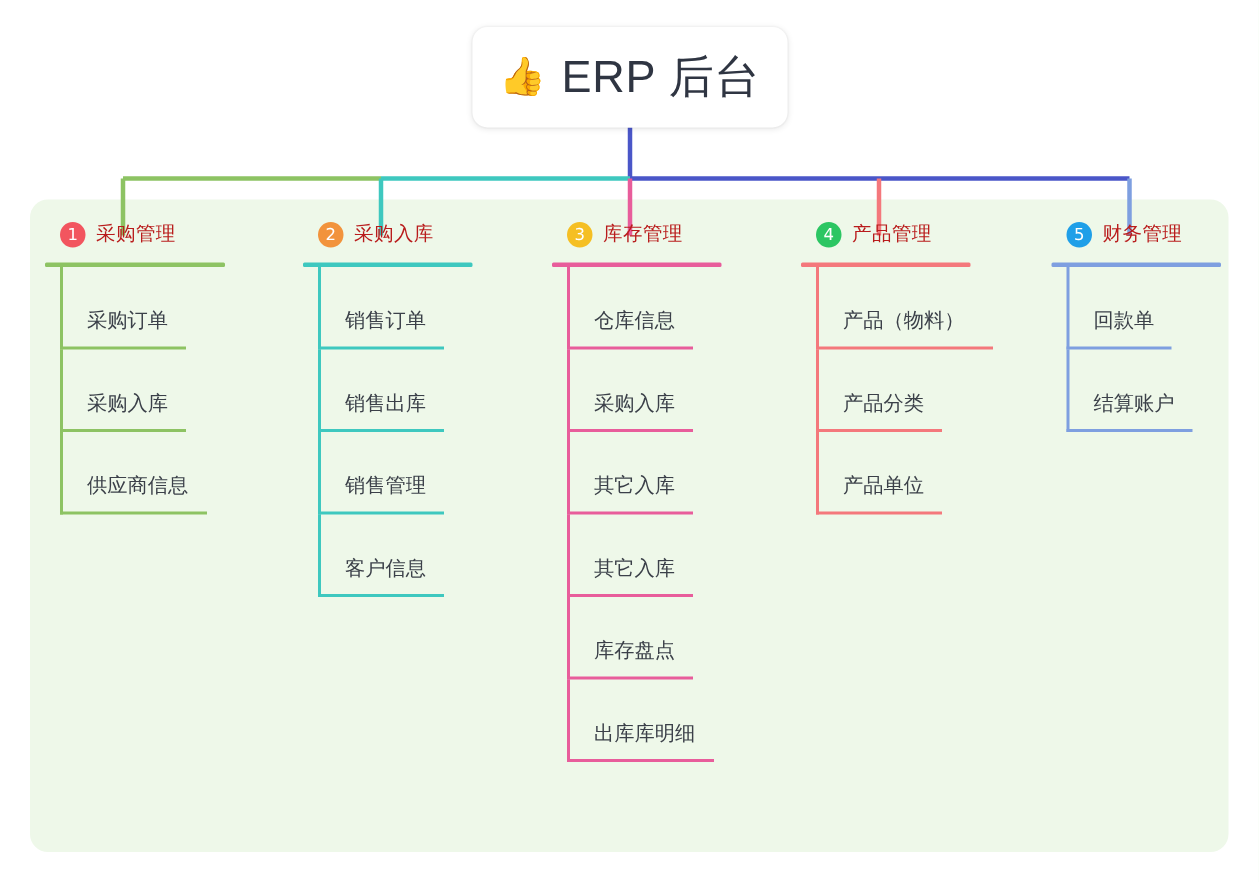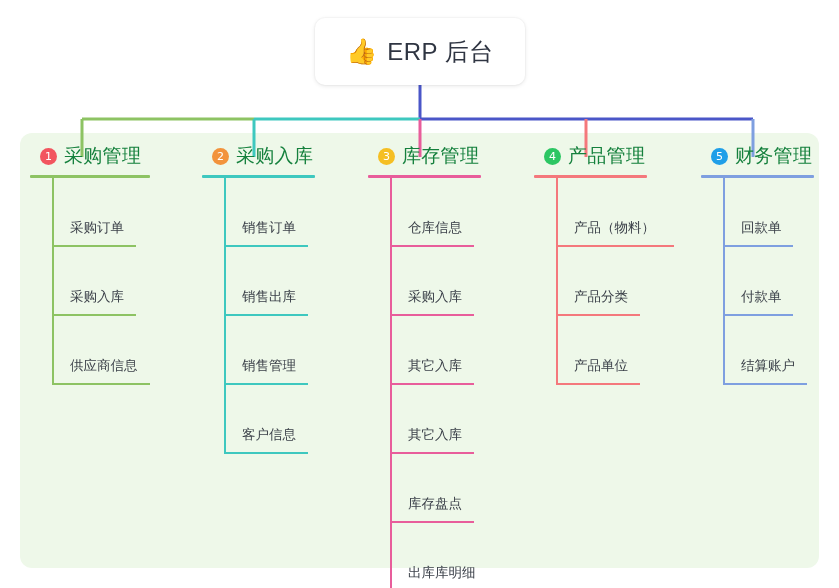--- a/index.html
+++ b/index.html
@@ -37,21 +37,21 @@
     justify-content: center;
     gap: 10px;
     box-sizing: border-box;
   }
   .title-emoji {
     font-size: 25px;
     line-height: 1;
     color: #f0b429;
   }
   .title-text {
-    font-size: 24px;
+    font-size: 30px;
     color: #2f3542;
     letter-spacing: 0.5px;
     white-space: nowrap;
   }
 
   
   .panel {
     position: absolute;
     left: 20px;
     top: 133px;
@@ -87,40 +87,39 @@
     height: 17px;
     border-radius: 50%;
     color: #ffffff;
     font-size: 11px;
     line-height: 17px;
     text-align: center;
     flex: 0 0 auto;
     font-family: "DejaVu Sans", sans-serif;
   }
   .col-title {
-    font-size: 19px;
-    color: #15803d;
+    font-size: 13px;
+    color: #b91c1c;
     white-space: nowrap;
     letter-spacing: 0.3px;
   }
   .col-rule {
     height: 3px;
     margin-top: 6px;
     border-radius: 1px;
   }
 
   .items {
     position: relative;
     margin-top: 0;
     padding-left: 10px;
   }
   .item {
     position: relative;
-    height: 69px;
-    margin-left: 12px;
+    height: 55px;
   }
   .item-label {
     position: absolute;
     left: 18px;
     bottom: 10px;
     font-size: 13.5px;
     color: #3b4049;
     white-space: nowrap;
   }
   .item-rule {
@@ -285,25 +284,20 @@
         </div>
         <div class="col-rule" style="background: rgb(126, 159, 224); width: 113px;"></div>
         <div class="items">
           <div class="item">
             <div class="item-stem" style="background: rgb(126, 159, 224);"></div>
             <div class="item-label">回款单</div>
             <div class="item-rule" style="background: rgb(126, 159, 224); width: 70px;"></div>
           </div>
           <div class="item">
             <div class="item-stem" style="background: rgb(126, 159, 224);"></div>
-            <div class="item-label">付款单</div>
-            <div class="item-rule" style="background: rgb(126, 159, 224); width: 70px;"></div>
-          </div>
-          <div class="item">
-            <div class="item-stem" style="background: rgb(126, 159, 224);"></div>
             <div class="item-label">结算账户</div>
             <div class="item-rule" style="background: rgb(126, 159, 224); width: 84px;"></div>
           </div>
         </div>
       </div>
     </div>
 
 </div>
 
 </body></html>

